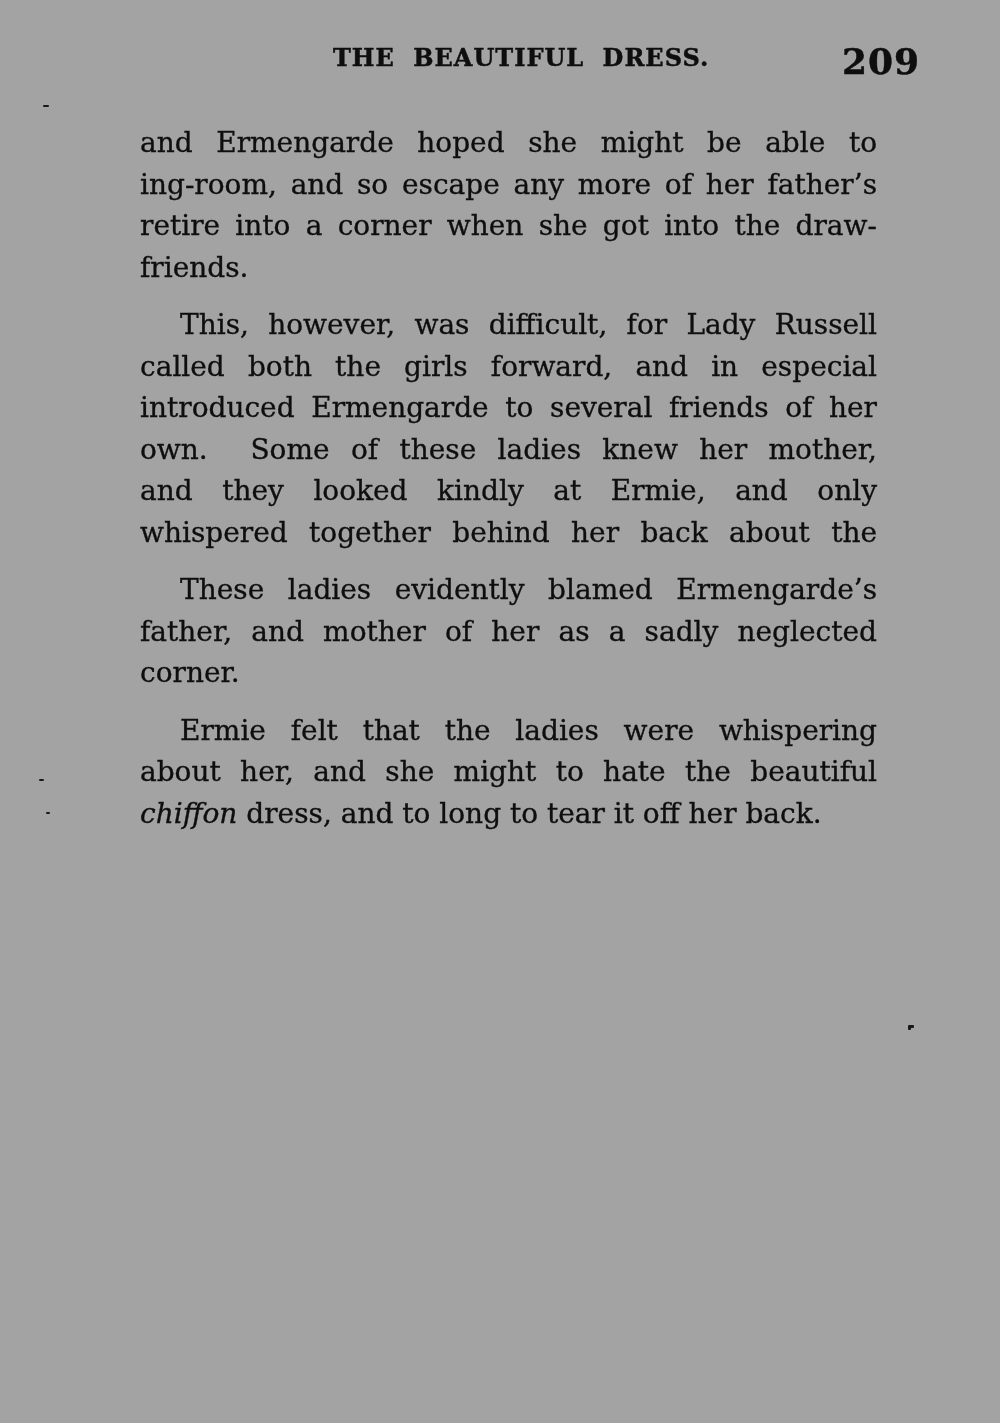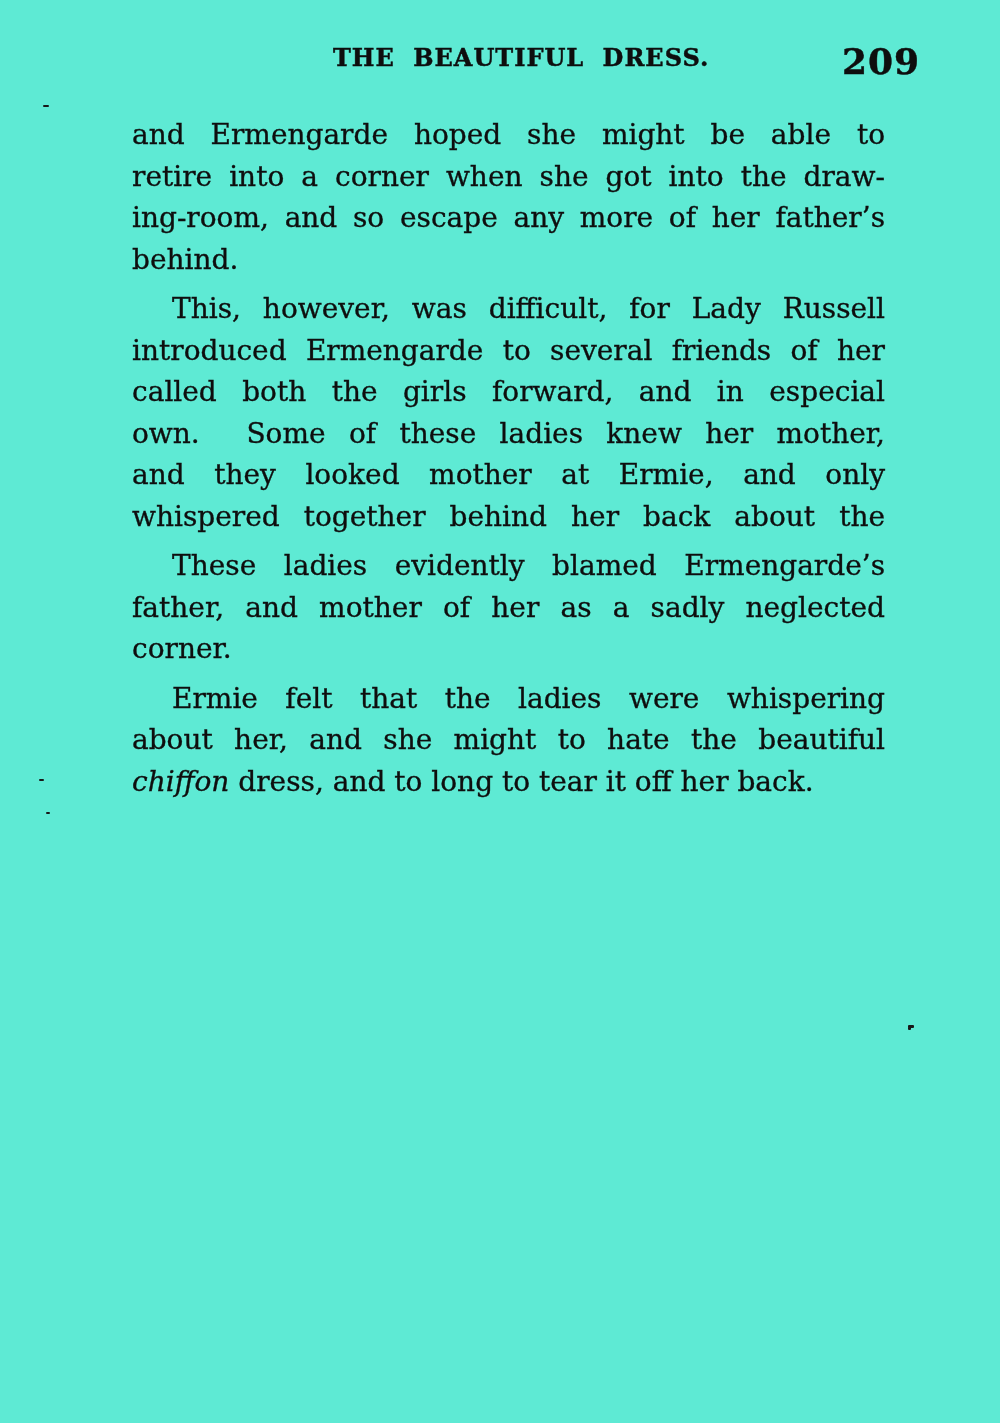--- a/index.html
+++ b/index.html
@@ -4,21 +4,21 @@
 <style>
   html, body {
     margin: 0;
     padding: 0;
     background: #ffffff;
   }
   .page {
     position: relative;
     width: 1000px;
     height: 1423px;
-    background: #5eead4;
+    background: #a3a3a3;
     overflow: hidden;
     font-family: "DejaVu Serif", "Liberation Serif", serif;
     color: #0e0e0e;
   }
   .running-head {
     position: absolute;
     top: 43px;
     left: 333px;
     font-size: 24px;
     font-weight: bold;
@@ -38,21 +38,21 @@
   }
   .body-text {
     position: absolute;
     left: 124px;
     top: 106px;
     width: 769px;
     font-size: 28px;
     line-height: 41.5px;
     -webkit-text-stroke: 0.35px #121212;
   }
-  .paragraph { margin: 8px; }
+  .paragraph { margin: 16px; }
   .line {
     white-space: normal;
     text-align: left;
   }
   .line.just {
     text-align: justify;
     text-align-last: justify;
   }
   .line.ind {
     padding-left: 40px;
@@ -74,30 +74,30 @@
 
 <div class="page">
 
   <div class="running-head">THE BEAUTIFUL DRESS.</div>
 
   <div class="folio">209</div>
 
   <div class="body-text">
       <div class="paragraph">
         <div class="line just"><span>and Ermengarde hoped she might be able to</span></div>
+        <div class="line just"><span>ing-room, and so escape any more of her father’s</span></div>
         <div class="line just"><span>retire into a corner when she got into the draw-</span></div>
-        <div class="line just"><span>ing-room, and so escape any more of her father’s</span></div>
-        <div class="line"><span>behind.</span></div>
+        <div class="line"><span>friends.</span></div>
       </div>
       <div class="paragraph">
         <div class="line just ind"><span>This, however, was difficult, for Lady Russell</span></div>
+        <div class="line just"><span>called both the girls forward, and in especial</span></div>
         <div class="line just"><span>introduced Ermengarde to several friends of her</span></div>
-        <div class="line just"><span>called both the girls forward, and in especial</span></div>
         <div class="line just"><span>own.&nbsp; Some of these ladies knew her mother,</span></div>
-        <div class="line just"><span>and they looked mother at Ermie, and only</span></div>
+        <div class="line just"><span>and they looked kindly at Ermie, and only</span></div>
         <div class="line just"><span>whispered together behind her back about the</span></div>
       </div>
       <div class="paragraph">
         <div class="line just ind"><span>These ladies evidently blamed Ermengarde’s</span></div>
         <div class="line just"><span>father, and mother of her as a sadly neglected</span></div>
         <div class="line"><span>corner.</span></div>
       </div>
       <div class="paragraph">
         <div class="line just ind"><span>Ermie felt that the ladies were whispering</span></div>
         <div class="line just"><span>about her, and she might to hate the beautiful</span></div>

